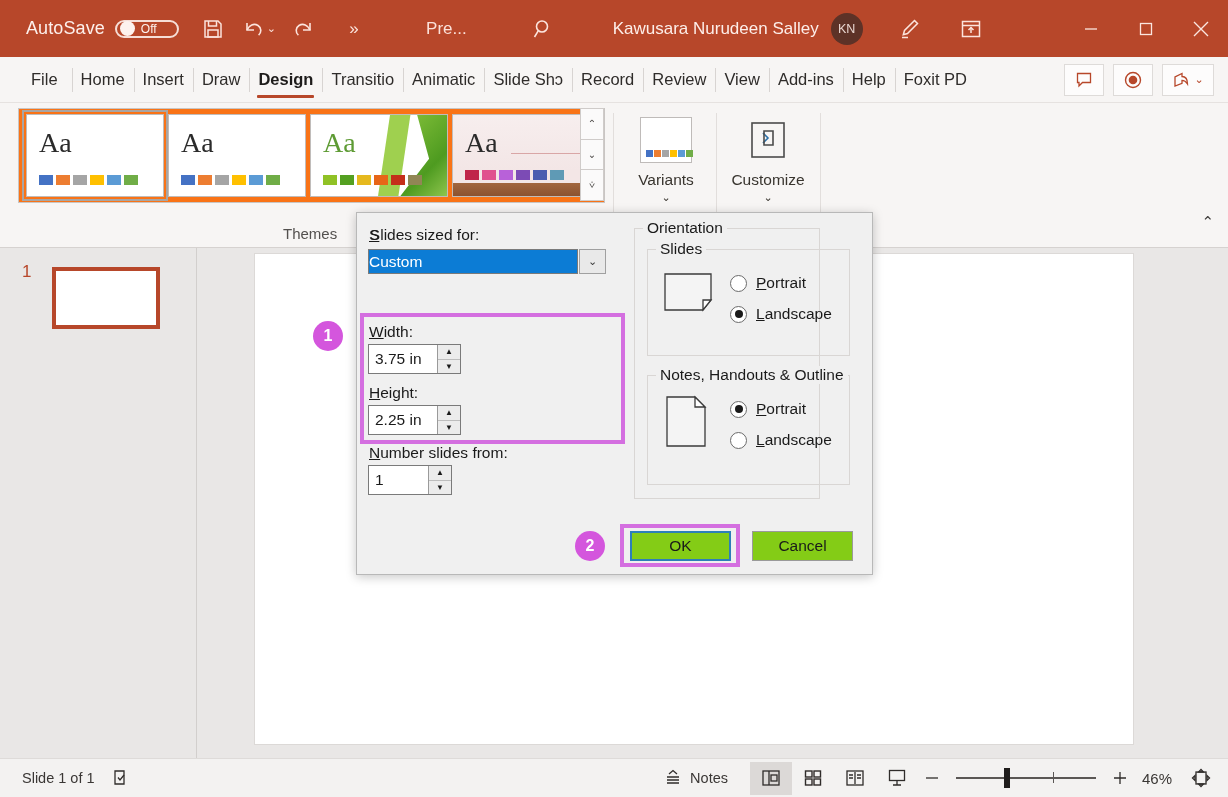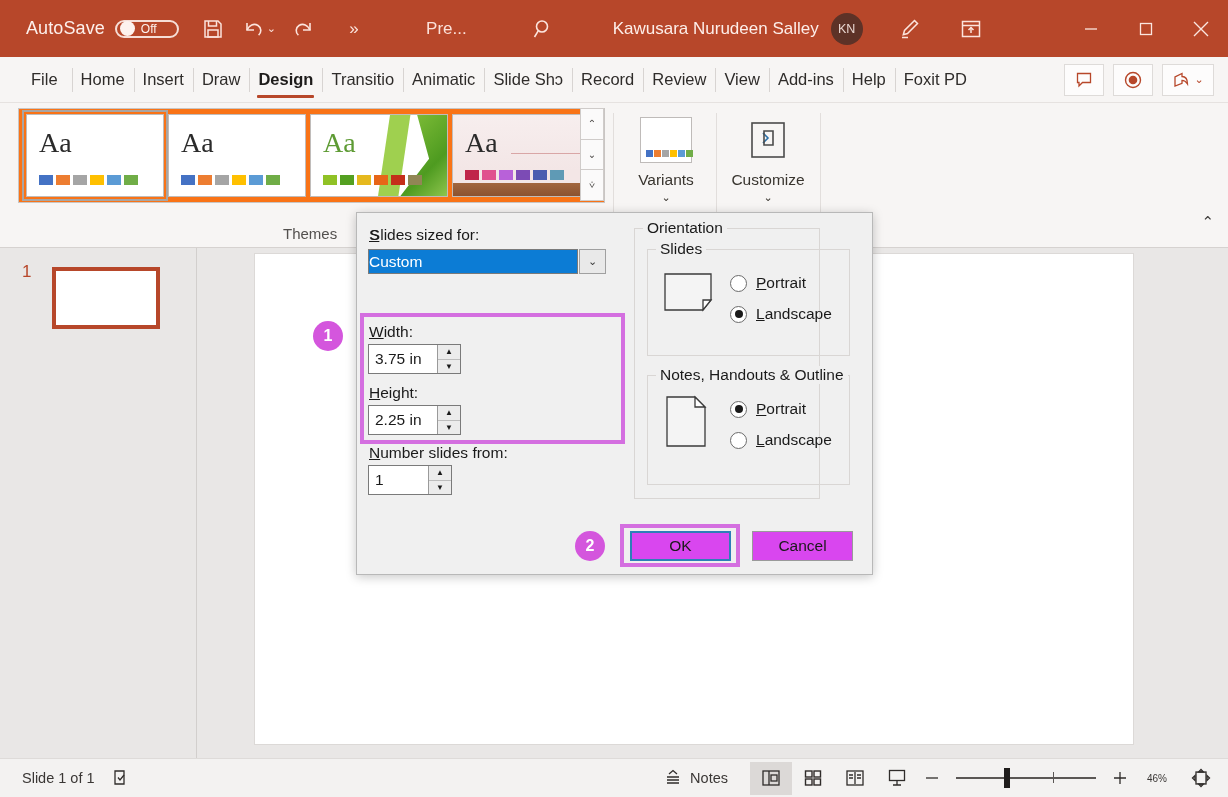--- a/index.html
+++ b/index.html
@@ -247,21 +247,21 @@
     margin: 0 10px;
   }
   .zoom-thumb {
     position: absolute; left: 48px; top: -9px;
     width: 6px; height: 20px; background: #1f1d1c;
   }
   .zoom-mid {
     position: absolute; left: 97px; top: -5px;
     width: 1px; height: 11px; background: #5a5755;
   }
-  .zoom-pct { width: 46px; text-align: center; font-size: 10px; }
+  .zoom-pct { width: 46px; text-align: center; font-size: 15px; }
 
   
   .dialog {
     position: absolute; left: 356px; top: 212px;
     width: 517px; height: 363px;
     background: #f0f0f0;
     border: 1px solid #b8b8b8;
     box-shadow: 0 2px 10px rgba(0,0,0,.22);
   }
   .dlg-title {
@@ -366,21 +366,21 @@
   .page-icon { position: absolute; }
 
   .ok-hl {
     position: absolute; left: 620px; top: 524px;
     width: 120px; height: 43px;
     border: 4px solid #d46fe0;
   }
   .dlg-btn {
     position: absolute;
     width: 101px; height: 30px;
-    border: 1px solid #9a9a9a; background: #d946ef;
+    border: 1px solid #9a9a9a; background: #84cc16;
     display: flex; align-items: center; justify-content: center;
     font-size: 15.5px; color: #1a1a1a;
   }
   .dlg-btn.ok { border: 2px solid #2d7fb8; }
 </style>
 </head>
 <body>
 
 <div id="app">
 

